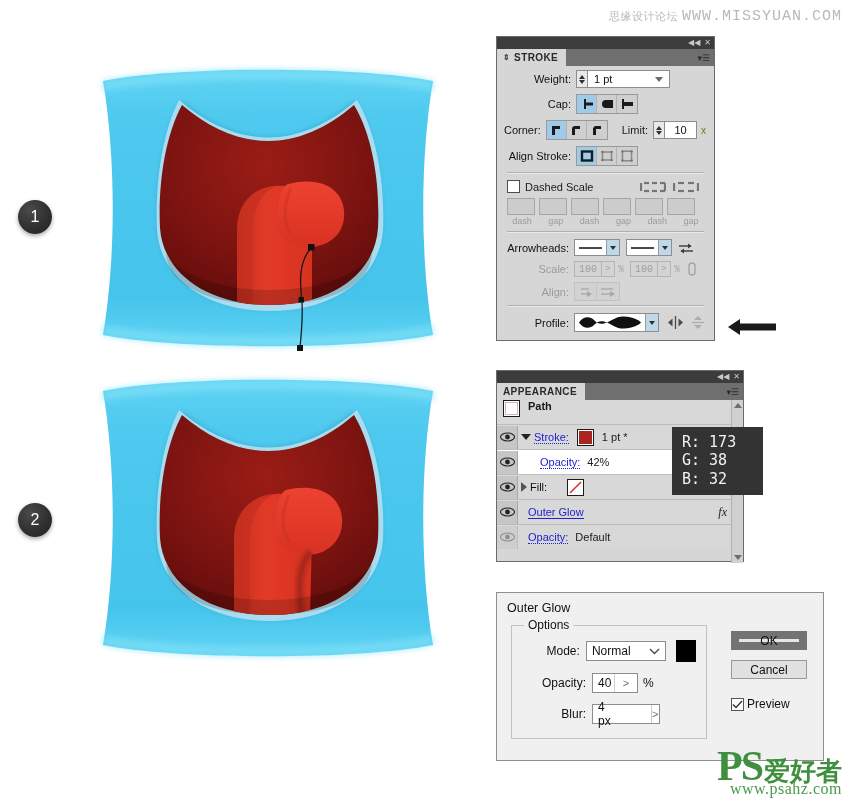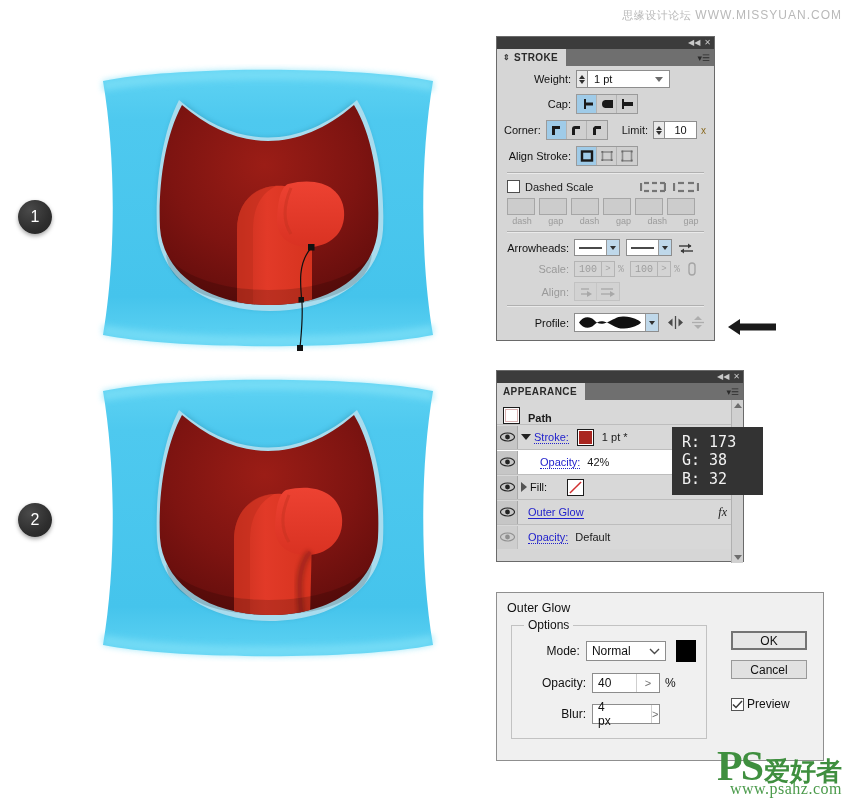--- a/index.html
+++ b/index.html
@@ -13,21 +13,21 @@
   }
   .abs{position:absolute;}
 
   
   #wm-top{
     top:8px;right:8px;
     font-size:11px;color:#b9b9b9;
     letter-spacing:.5px;white-space:nowrap;
     font-family:"DejaVu Sans",sans-serif;
   }
-  #wm-top .url{font-family:Liberation Sans, sans-serif;font-size:12px;letter-spacing:1px;}
+  #wm-top .url{font-family:Liberation Mono, monospace;font-size:15px;letter-spacing:1px;}
   #wm-bottom{
     right:8px;bottom:4px;
     text-align:right;line-height:1;
   }
   #wm-bottom .ps{
     font-family:"Liberation Serif",serif;
     font-size:42px;font-weight:bold;color:#3f8f3f;
     letter-spacing:-2px;
   }
   #wm-bottom .cn{
@@ -201,21 +201,21 @@
   .ap-link.solid{border-bottom:1px solid #2222cc;}
   .ap-tri{width:0;height:0;margin-right:3px;}
   .ap-tri.open{border-left:5px solid transparent;border-right:5px solid transparent;border-top:6px solid #222;}
   .ap-tri.closed{border-top:5px solid transparent;border-bottom:5px solid transparent;border-left:6px solid #555;}
   .swatch-box{
     width:17px;height:17px;border:1px solid #1b1b1b;background:#fff;
     box-sizing:border-box;margin:0 8px;padding:1px;
   }
   .swatch-in{width:100%;height:100%;}
   .ap-head{
-    display:flex;align-items:flex-end;height:24px;background:#d8d8d8;
+    display:flex;align-items:flex-start;height:24px;background:#d8d8d8;
     border-bottom:1px solid #bdbdbd;padding-left:4px;
   }
   .ap-foot{
     height:20px;background:#cfcfcf;border-top:1px solid #9e9e9e;
     display:flex;align-items:center;padding:0 6px;
   }
   .ap-scroll{
     width:11px;background:#d0d0d0;border-left:1px solid #b0b0b0;
     display:flex;flex-direction:column;justify-content:space-between;align-items:center;
   }
@@ -253,21 +253,21 @@
   .dlg-field .dgt{
     margin-left:auto;width:22px;height:18px;border-left:1px solid #cfcfcf;
     display:flex;align-items:center;justify-content:center;color:#707070;font-size:11px;
   }
   .color-chip{width:22px;height:22px;background:#000;margin-left:10px;}
   .dlg-btn{
     width:76px;height:19px;background:#e1e1e1;border:1px solid #999;
     display:flex;align-items:center;justify-content:center;
     font-size:12px;box-sizing:border-box;
   }
-  .dlg-btn.primary{border:2px solid #737373;background:#e6e6e6;}
+  .dlg-btn.primary{border:8px solid #737373;background:#e6e6e6;}
   .prev-row{display:flex;align-items:center;margin-top:18px;}
   .prev-cbx{
     width:13px;height:13px;background:#fff;border:1px solid #555;box-sizing:border-box;
     display:flex;align-items:center;justify-content:center;margin-right:3px;
   }
 </style>
 </head>
 <body>
 
 <div class="abs" id="wm-top">
@@ -801,21 +801,21 @@
             <svg width="11" height="7">
                 <path d="M1 1 L5.5 5.5 L10 1" fill="none" stroke="#4a4a4a" stroke-width="1.4"></path>
               </svg>
           </span>
         </div>
         <div class="color-chip"></div>
       </div>
 
       <div class="dlg-row">
         <span class="dlg-lbl">Opacity:</span>
-        <div class="dlg-field" style="width:68px;">
+        <div class="dlg-field" style="width:46px;">
           <span>40</span>
           <span class="dgt">&gt;</span>
         </div>
         <span style="margin-left:5px;font-size:12px;">%</span>
       </div>
 
       <div class="dlg-row">
         <span class="dlg-lbl">Blur:</span>
         <div class="dlg-field" style="width:68px;gap:40px;">
           <span>4 px</span>

